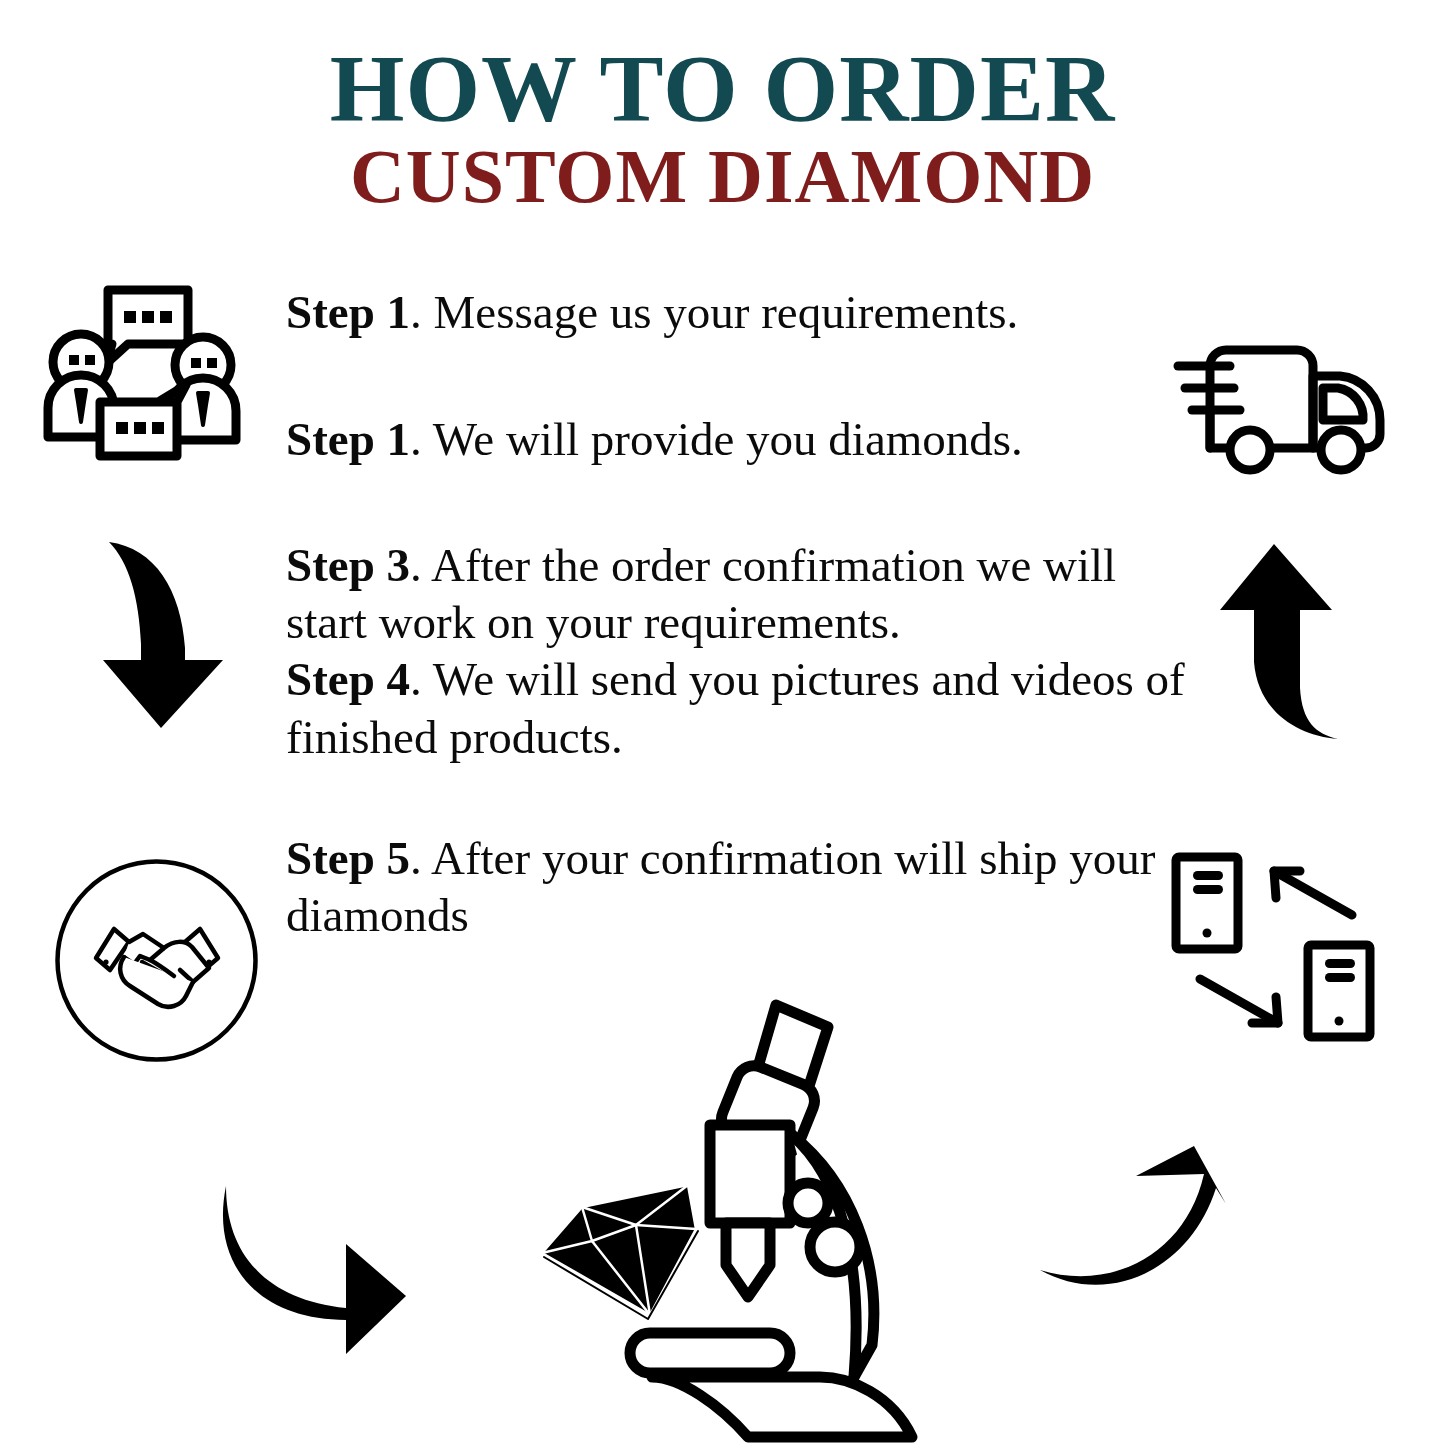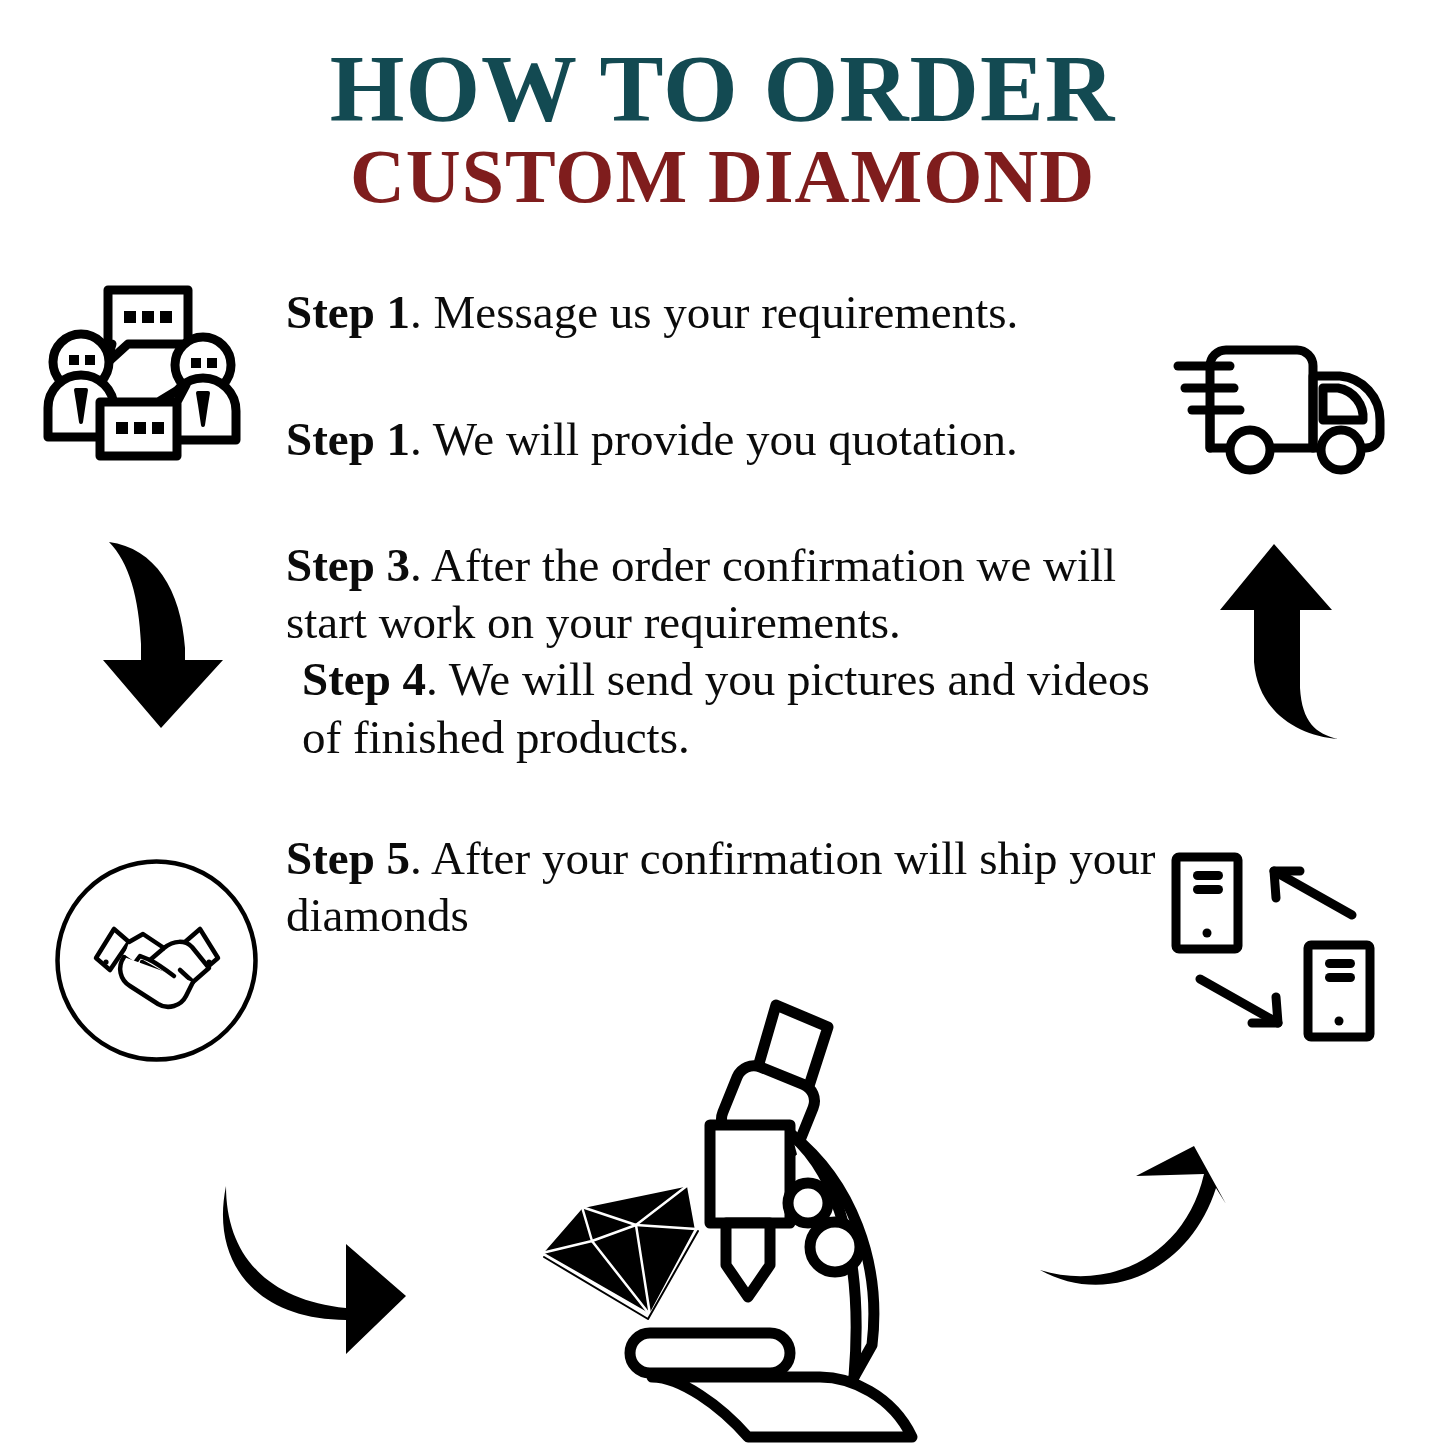--- a/index.html
+++ b/index.html
@@ -56,21 +56,21 @@
     font-family: "Liberation Serif", "DejaVu Serif", serif;
     font-size: 47px;
     line-height: 1.22;
   }
   .step .lbl {
     font-weight: bold;
   }
   .step-1 { margin-bottom: 70px; }
   .step-2 { margin-bottom: 68px; }
   .step-3 { }
-  .step-4 { margin-bottom: 64px; margin-left: 16px; }
+  .step-4 { margin-bottom: 64px; }
   .step-5 { margin-bottom: 4px; }
 
   
   .icon {
     position: absolute;
   }
   .icon svg { display: block; }
 
   .ic-people     { left: 36px;   top: 272px;  }
   .ic-truck      { left: 1168px; top: 328px;  }
@@ -92,21 +92,21 @@
     <div class="title-line2">CUSTOM DIAMOND</div>
   </div>
 
   <div class="steps">
 
     <div class="step step-1">
       <span class="lbl">Step 1</span><span>. </span><span>Message us your requirements.</span>
     </div>
 
     <div class="step step-2">
-      <span class="lbl">Step 1</span><span>. </span><span>We will provide you quotation.</span>
+      <span class="lbl">Step 1</span><span>. </span><span>We will provide you diamonds.</span>
     </div>
 
     <div class="step step-3">
       <span class="lbl">Step 3</span><span>. </span><span>After the order confirmation we will start work on your requirements.</span>
     </div>
 
     <div class="step step-4">
       <span class="lbl">Step 4</span><span>. </span><span>We will send you pictures and videos of finished products.</span>
     </div>
 

